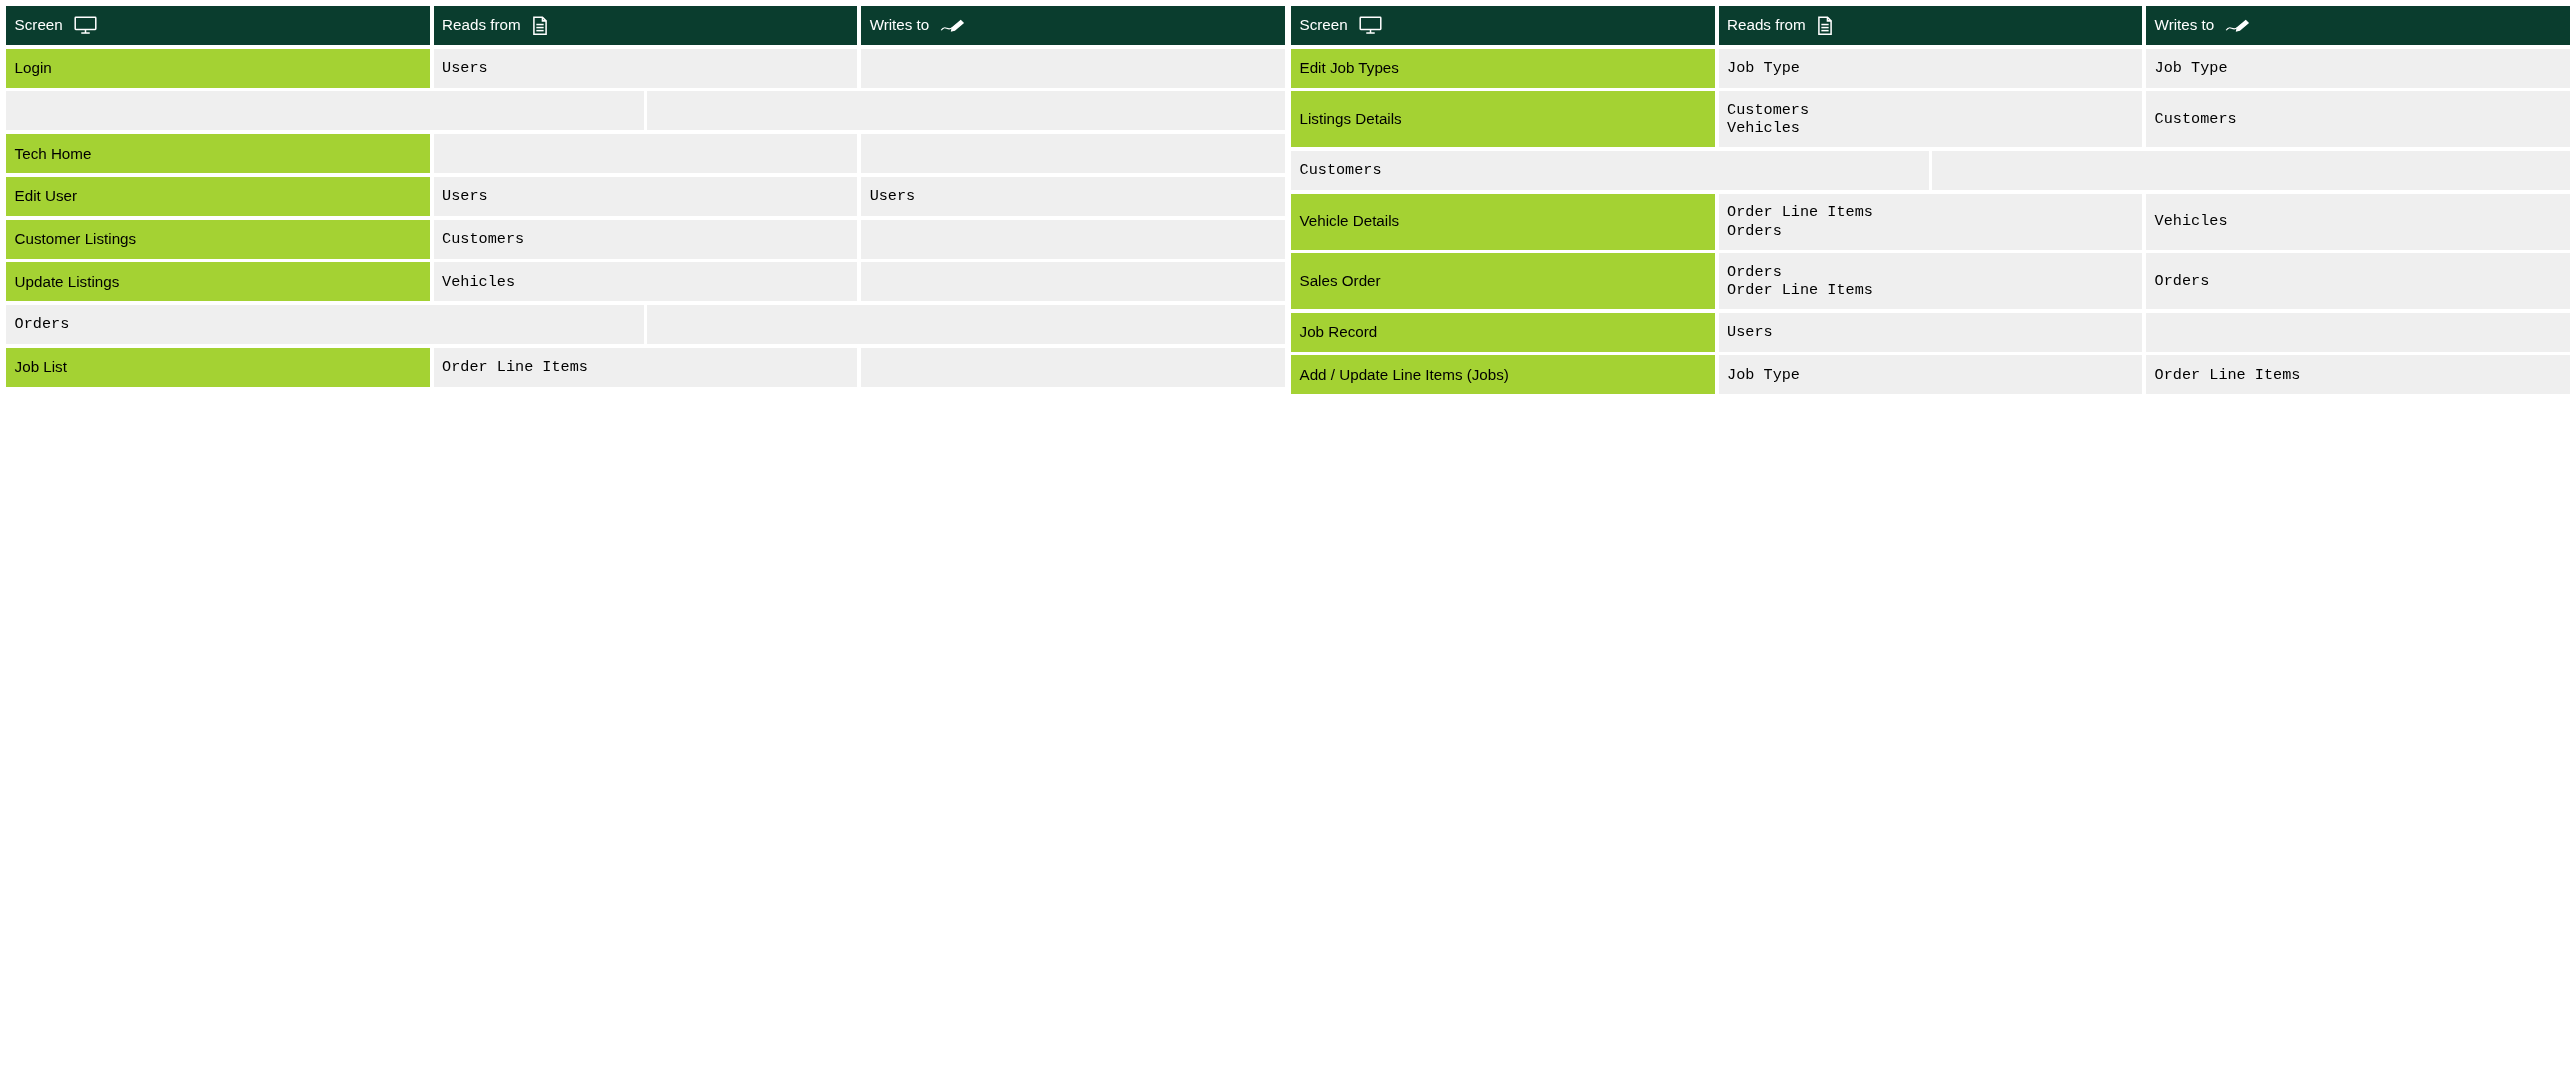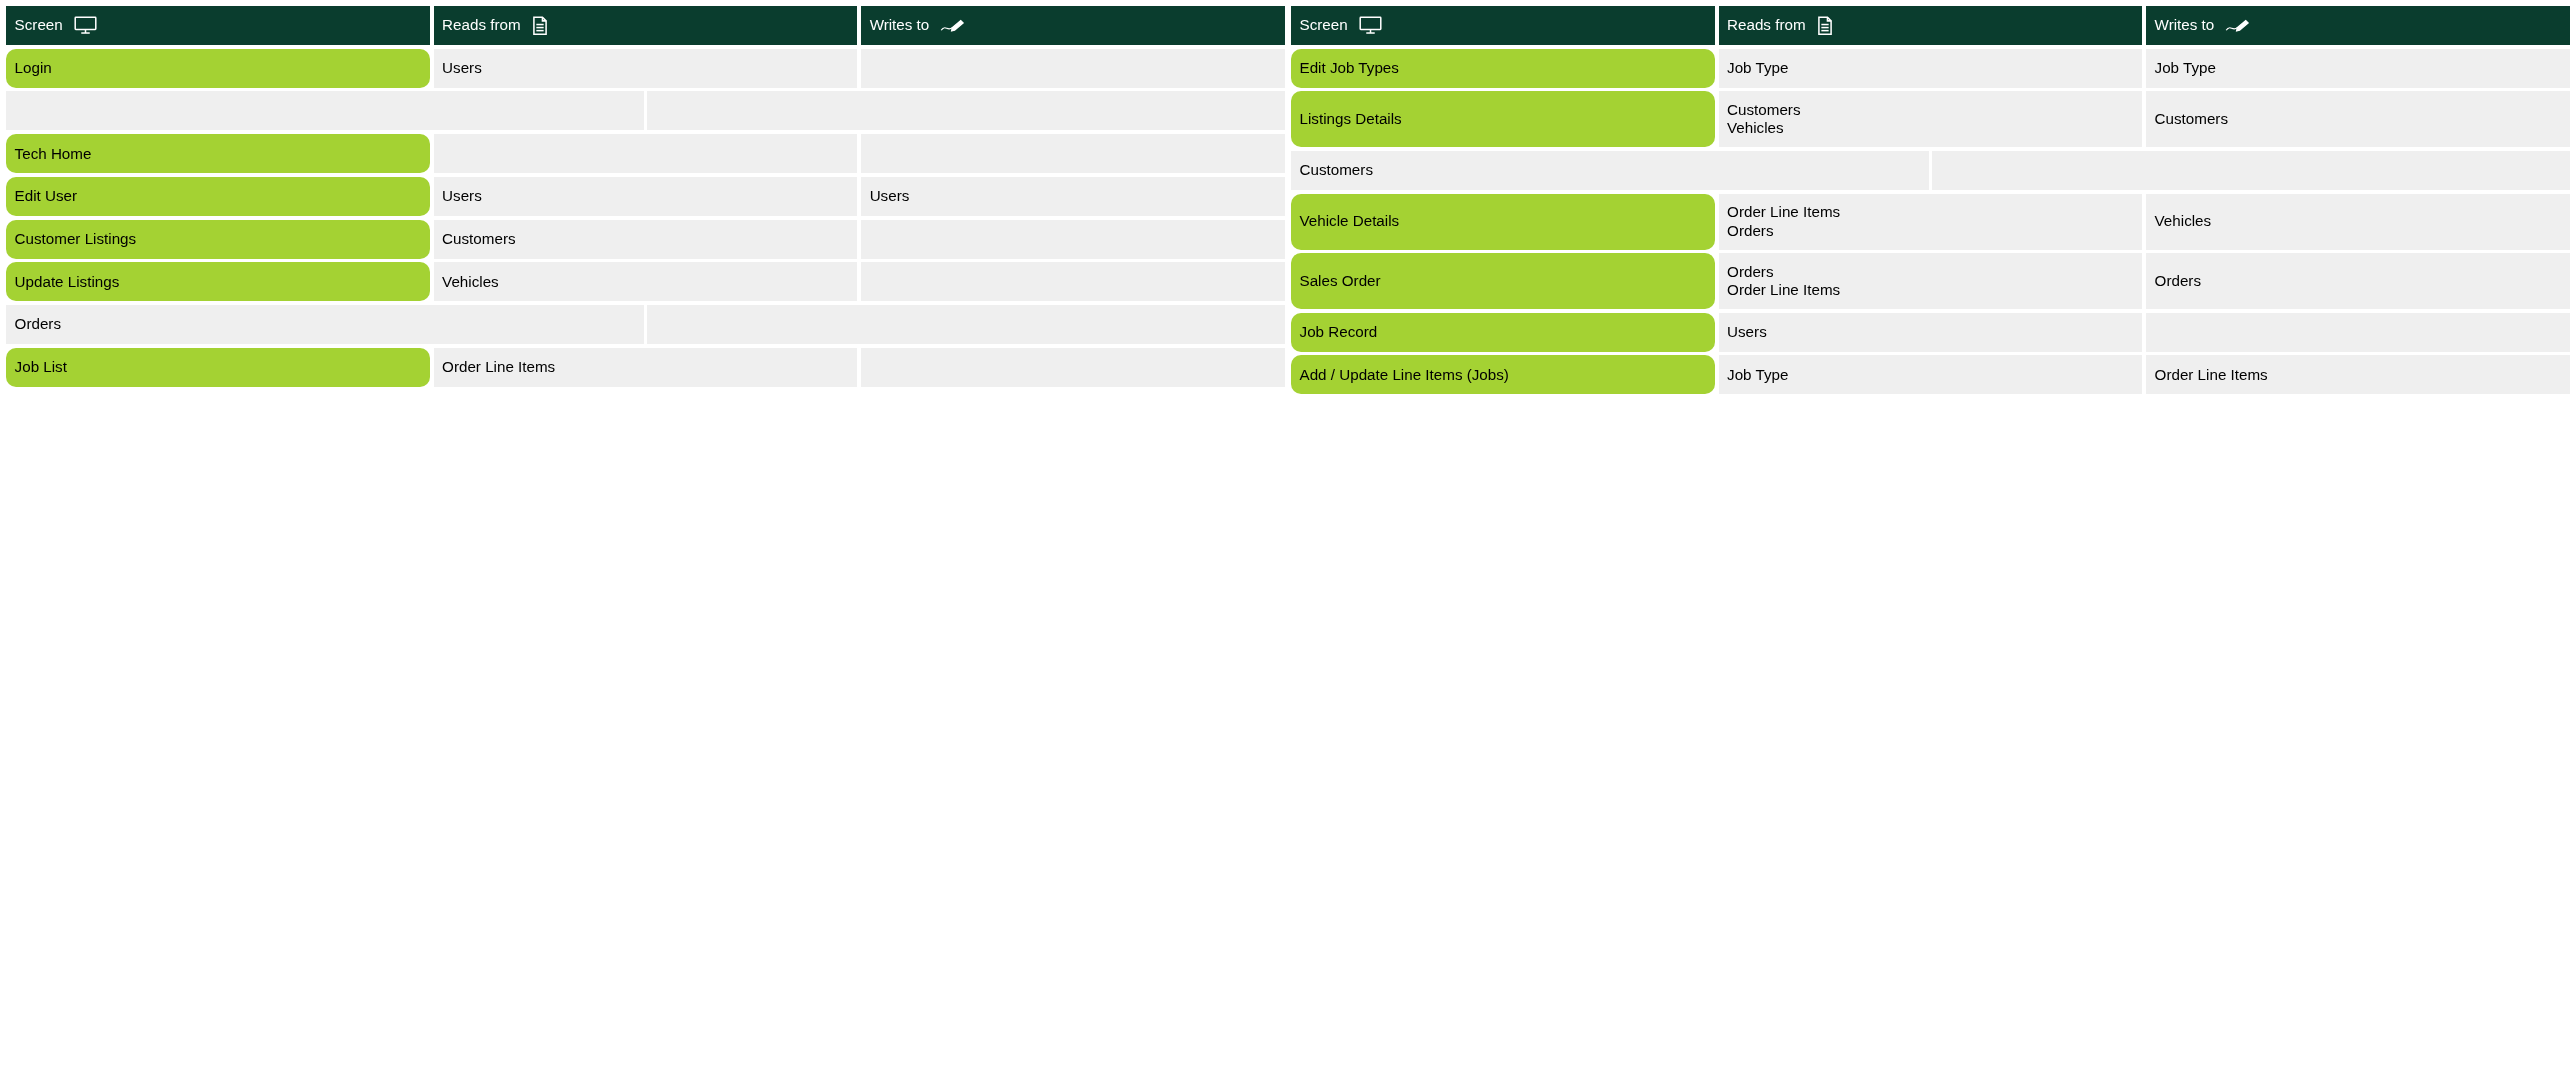--- a/index.html
+++ b/index.html
@@ -35,22 +35,22 @@
   }
   .hdr {
     background: #0a3d2e;
     color: #ffffff;
     display: flex;
     align-items: center;
     gap: 11px;
   }
   .hdr .label { }
   .hdr .icon { display: inline-flex; }
-  .scr  { background: #a4d233; color: #000000; border-radius: 10px; }
-  .data { background: #efefef; color: #000000; }
+  .scr  { background: #a4d233; color: #000000; }
+  .data { background: #efefef; color: #000000; font-family: Liberation Mono, monospace; }
   svg { display: block; }
 </style>
 </head>
 <body>
 
 <div class="tables-wrap">
 
   <div class="tbl" id="tbl-left">
     <div class="row">
       <div class="cell hdr">

